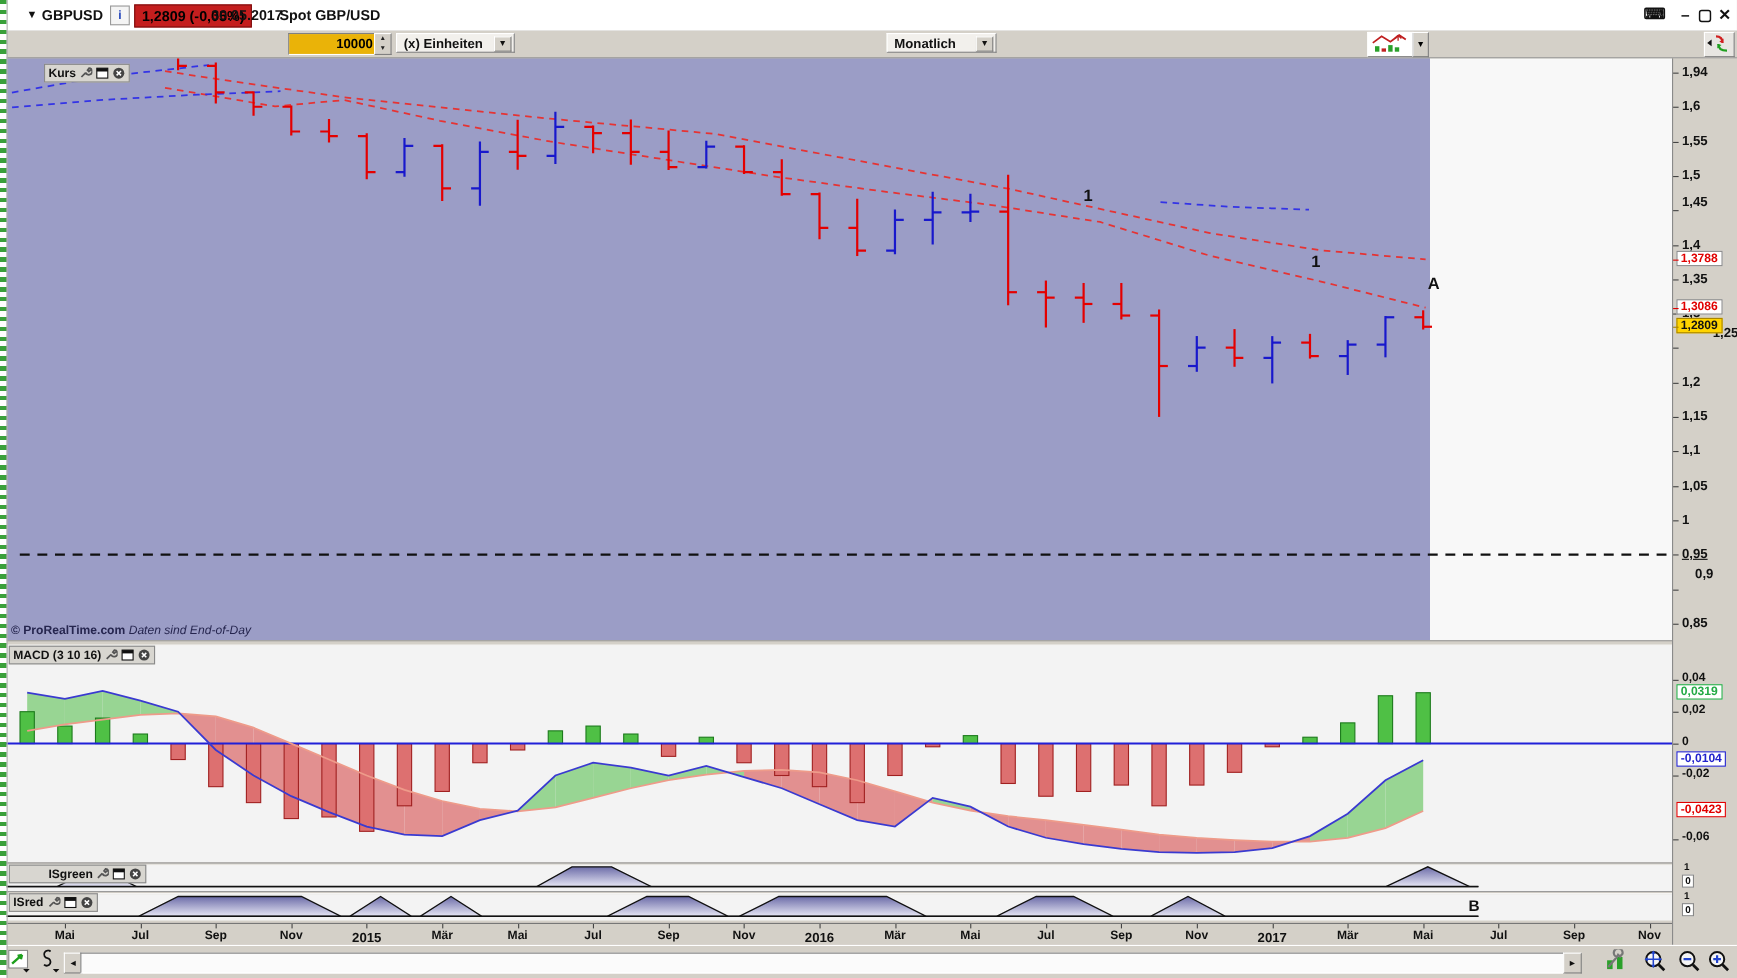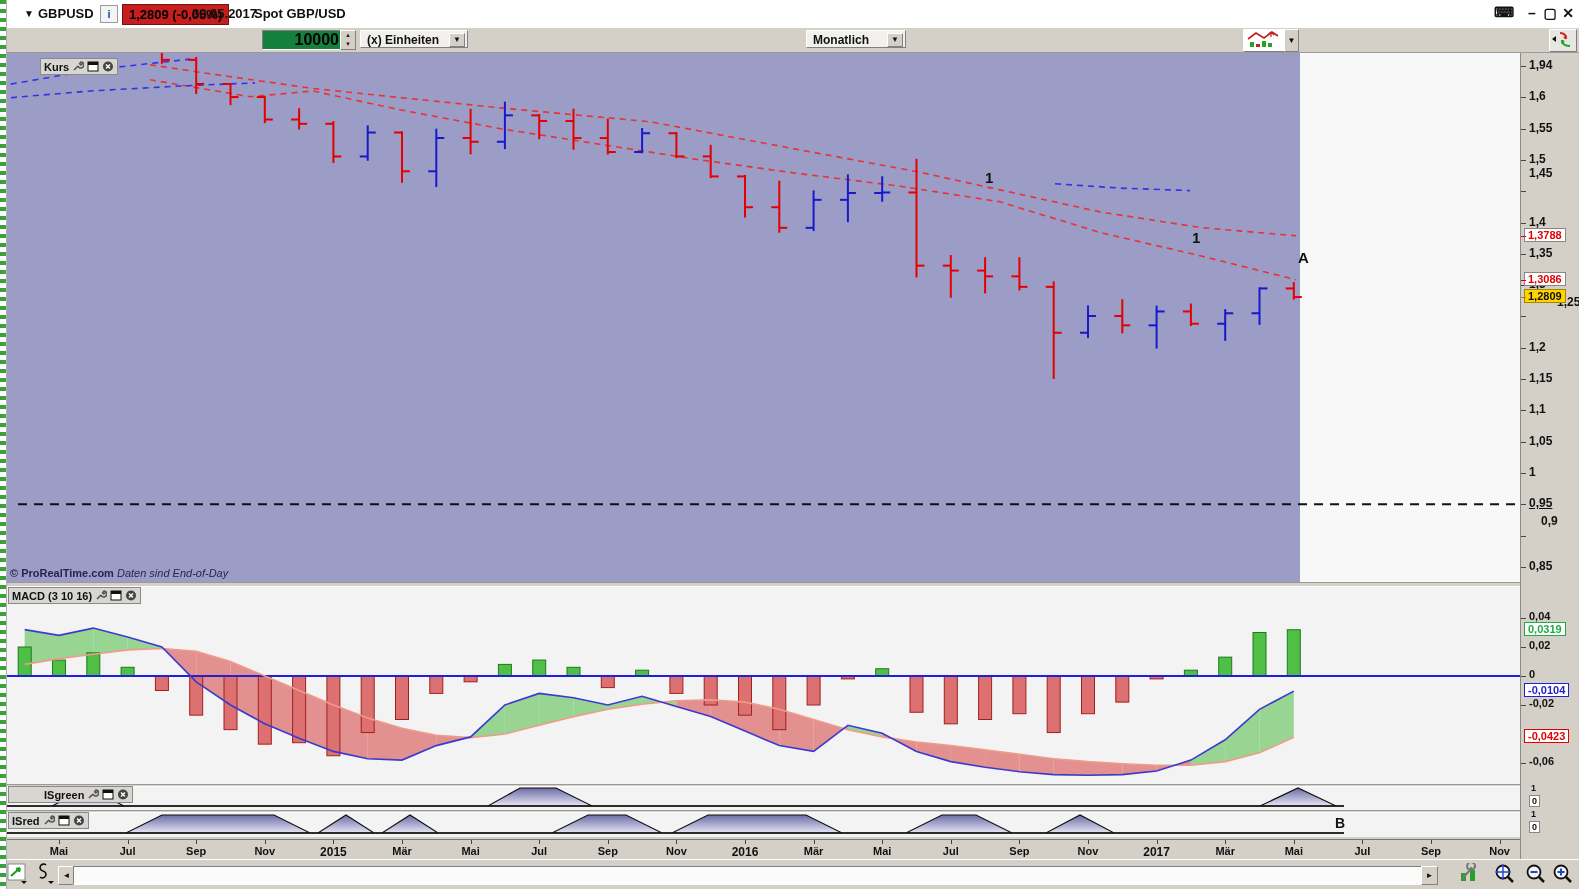--- a/index.html
+++ b/index.html
@@ -13,22 +13,22 @@
     background:#f4f4f4;color:#2244bb;font-weight:bold;font-size:11px;text-align:center;line-height:16px;}
   #price-badge{position:absolute;left:122px;top:4px;background:#c41e1e;border:1px solid #7c0f0f;
     color:#000;font-weight:bold;font-size:13px;padding:2px 6px;}
   .winbtn{position:absolute;top:5px;width:16px;height:16px;color:#111;font-size:14px;line-height:16px;
     text-align:center;font-weight:bold;cursor:default;}
   
   #toolbar{left:0;top:28px;width:1579px;height:24px;background:#d4d0c8;border-bottom:1px solid #9a9a9a;z-index:6;}
   .bevel{border-top:1px solid #fff;border-left:1px solid #fff;border-right:1px solid #808080;border-bottom:1px solid #808080;}
   .sunken{border-top:1px solid #808080;border-left:1px solid #808080;border-right:1px solid #fff;border-bottom:1px solid #fff;}
   #qty-box{position:absolute;left:262px;top:2px;width:78px;height:18px;background:#fff;}
-  #qty-box input{width:74px;height:16px;border:0;text-align:right;font-weight:bold;font-size:16px;
-    font-family:"Liberation Sans",sans-serif;background:#15803d;}
+  #qty-box input{width:74px;height:16px;border:0;text-align:right;font-weight:bold;font-size:12px;
+    font-family:"Liberation Sans",sans-serif;background:#eab308;}
   .spin{position:absolute;left:340px;top:2px;width:14px;height:18px;background:#d4d0c8;font-size:6px;
     text-align:center;line-height:9px;color:#222;}
   .dropdown{position:absolute;top:2px;height:18px;background:#f2f0ec;font-weight:bold;font-size:12px;
     color:#111;padding:2px 4px 0 6px;box-sizing:border-box;}
   .dropdown .arrow{position:absolute;right:2px;top:2px;width:14px;height:12px;background:#d4d0c8;
     font-size:8px;text-align:center;line-height:12px;}
   
   #dock-strip{left:0;top:0;width:6px;height:889px;z-index:9;background:
     repeating-linear-gradient(180deg,#3aa03a 0 4px,#ffffff 4px 9px);border-right:1px solid #b0b0b0;}
   
@@ -404,21 +404,21 @@
 <div id="right-axis" class="abs">
     <div class="tick-dash" style="top: 14px;"></div>
     <div class="tick-label" style="top: 6px;">1,94</div>
     <div class="tick-dash" style="top: 45.3px;"></div>
     <div class="tick-label" style="top: 37.3px;">1,6</div>
     <div class="tick-dash" style="top: 76.6px;"></div>
     <div class="tick-label" style="top: 68.6px;">1,55</div>
     <div class="tick-dash" style="top: 107.9px;"></div>
     <div class="tick-label" style="top: 99.9px;">1,5</div>
     <div class="tick-dash" style="top: 139.2px;"></div>
-    <div class="tick-label" style="top: 114px;">1,45</div>
+    <div class="tick-label" style="top: 124px;">1,45</div>
     <div class="tick-dash" style="top: 170.5px;"></div>
     <div class="tick-label" style="top: 162.5px;">1,4</div>
     <div class="tick-dash" style="top: 201.8px;"></div>
     <div class="tick-label" style="top: 193.8px;">1,35</div>
     <div class="tick-dash" style="top: 233.1px;"></div>
     <div class="tick-label" style="top: 225.1px;">1,3</div>
     <div class="tick-dash" style="top: 264.4px;"></div>
     <div class="tick-label" style="top: 243px; margin-left: 28px;">1,25</div>
     <div class="tick-dash" style="top: 295.7px;"></div>
     <div class="tick-label" style="top: 287.7px;">1,2</div>

